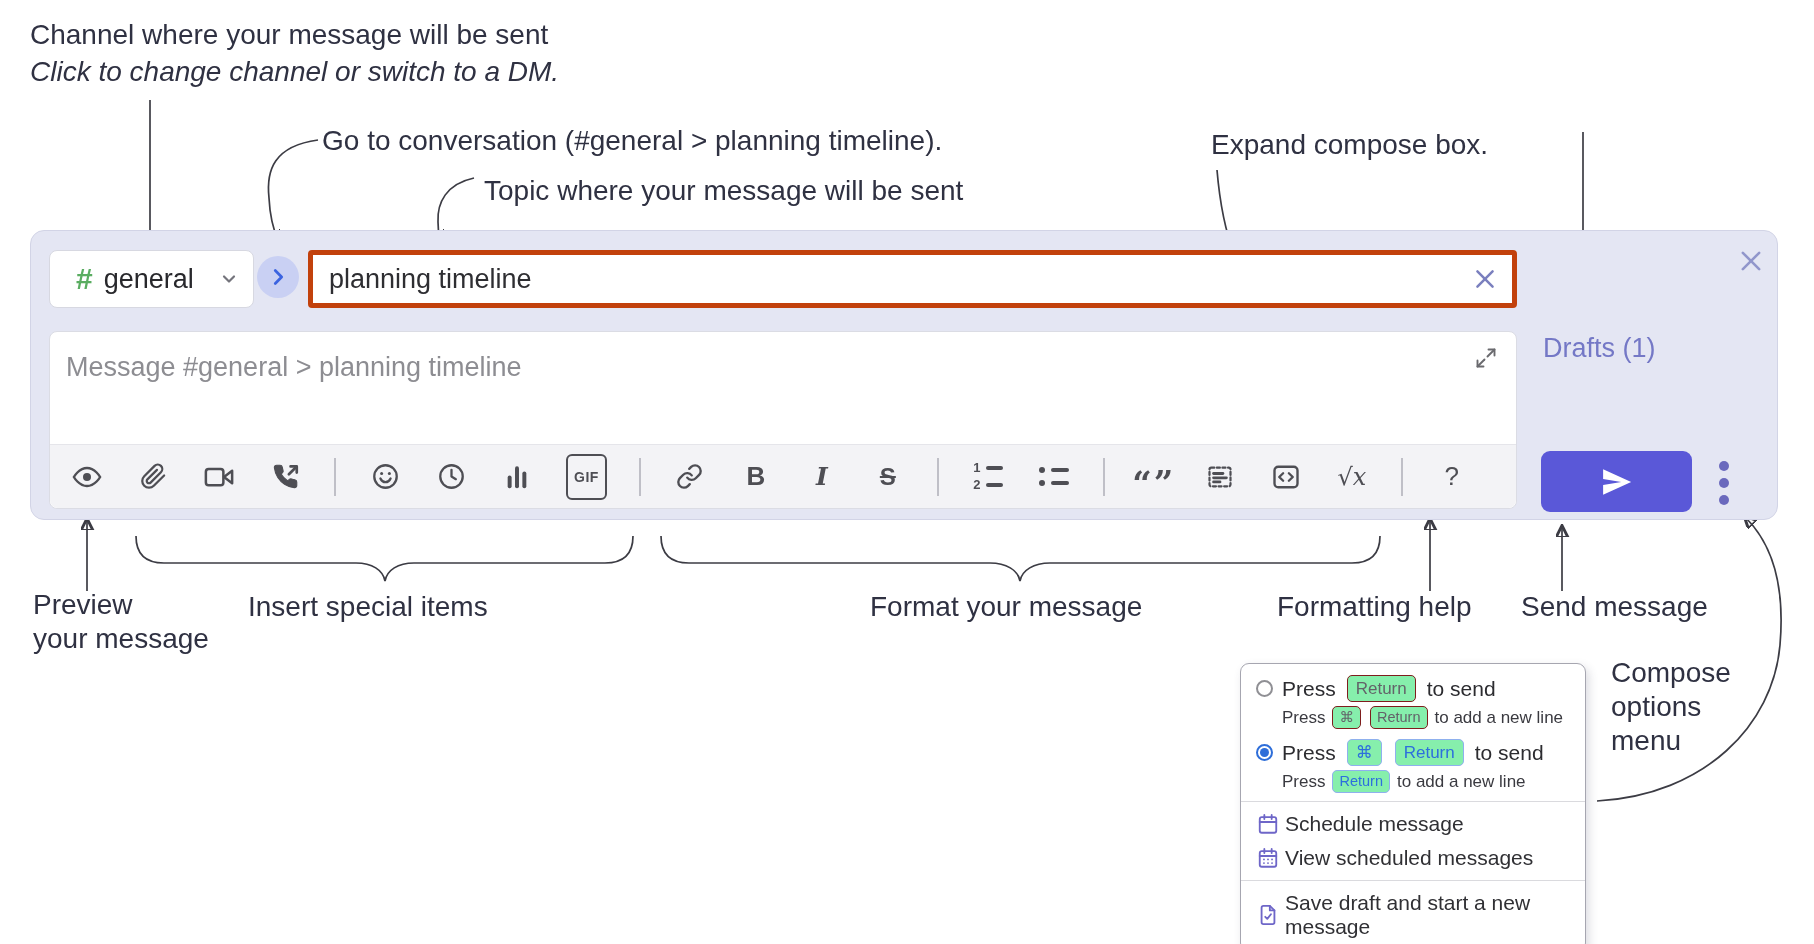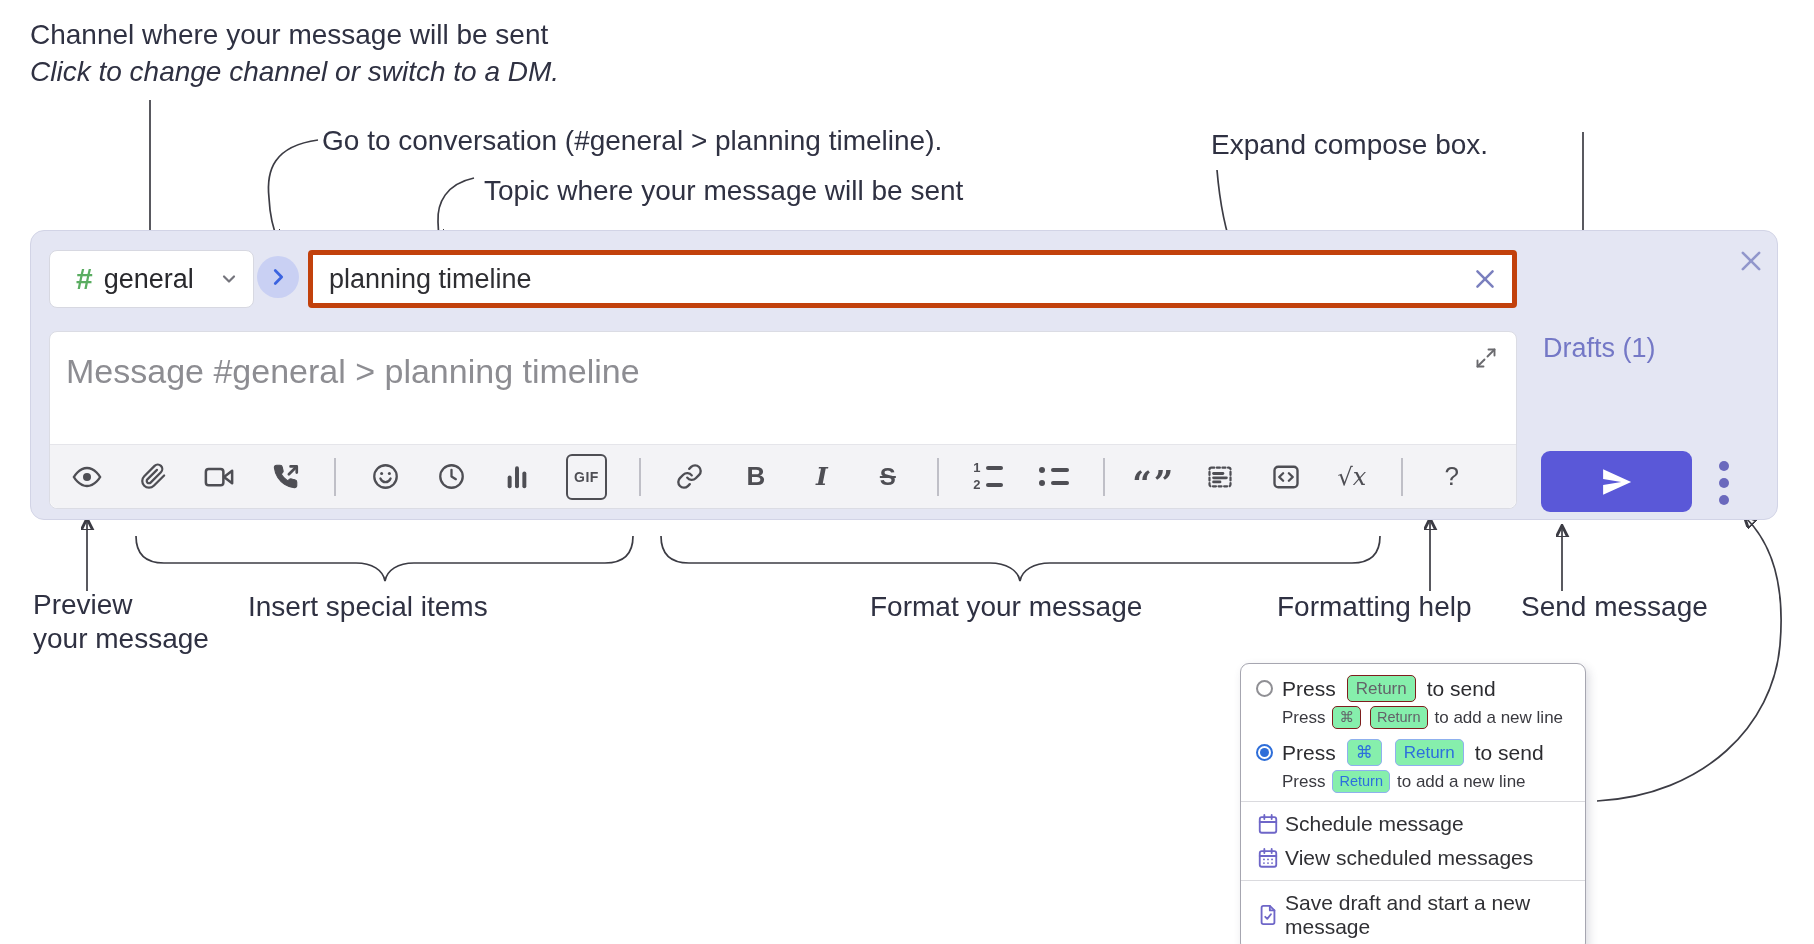--- a/index.html
+++ b/index.html
@@ -28,21 +28,21 @@
   .topic-input{border:none;outline:none;background:transparent;flex:1;font-family:inherit;
                font-size:27px;color:#2e2e32;padding:0 0 0 16px;}
   .clear-x{width:34px;height:34px;margin-right:10px;display:flex;align-items:center;justify-content:center;cursor:pointer;flex:none;}
   .close-x{position:absolute;left:1702px;top:12px;width:36px;height:36px;display:flex;
            align-items:center;justify-content:center;cursor:pointer;}
 
   .msg-wrap{position:absolute;left:18px;top:100px;width:1468px;height:178px;background:#fff;
             border:1px solid #dbdce4;border-radius:8px;box-sizing:border-box;}
   .msg-input{display:block;width:100%;height:108px;border:none;outline:none;resize:none;overflow:hidden;
              background:transparent;box-sizing:border-box;padding:20px 70px 0 16px;
-             font-family:inherit;font-size:34px;color:#be185d;}
+             font-family:inherit;font-size:27px;color:#be185d;}
   .msg-input::placeholder{color:#8d8d92;opacity:1;}
   .expand-btn{position:absolute;right:16px;top:12px;width:28px;height:28px;display:flex;
               align-items:center;justify-content:center;cursor:pointer;}
 
   .toolbar{position:absolute;left:0;right:0;bottom:0;height:64px;background:#f3f3f6;
            border-top:1px solid #e5e5ea;border-radius:0 0 8px 8px;display:flex;align-items:center;
            padding-left:20px;gap:32px;box-sizing:border-box;}
   .tb{width:34px;height:34px;display:flex;align-items:center;justify-content:center;
       color:#4e4e54;cursor:pointer;flex:none;}
   .tb-div{width:2px;height:38px;background:#bfbfc7;flex:none;}
@@ -302,20 +302,25 @@
   </div>
   <div class="ann" style="left:1277px;top:588px">
     <span>Formatting </span><b>help</b>
   </div>
   <div class="ann" style="left:870px;top:588px">
     <b>Format</b><span> your message</span>
   </div>
   <div class="ann" style="left:1521px;top:588px">
     <b>Send</b><span> message</span>
   </div>
+  <div class="ann" style="left:1611px;top:656px;line-height:34px">
+    <div><b>Compose</b></div>
+    <div><b>options</b></div>
+    <div>menu</div>
+  </div>
 
   <div class="popup">
     <div class="opt">
       <div class="opt-main">
         <span class="radio"></span>
         <span>Press</span>
           <kbd>Return</kbd>
           <span>to send</span>
       </div>
       <div class="opt-sub">

